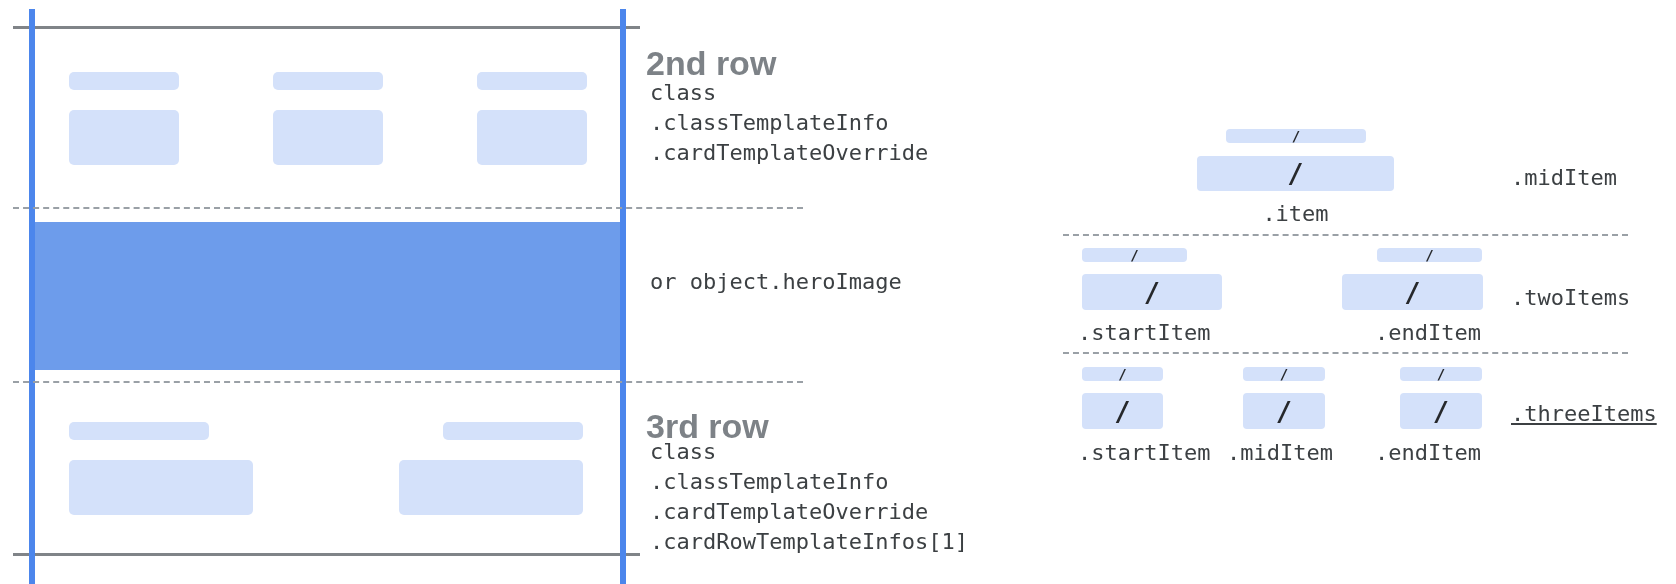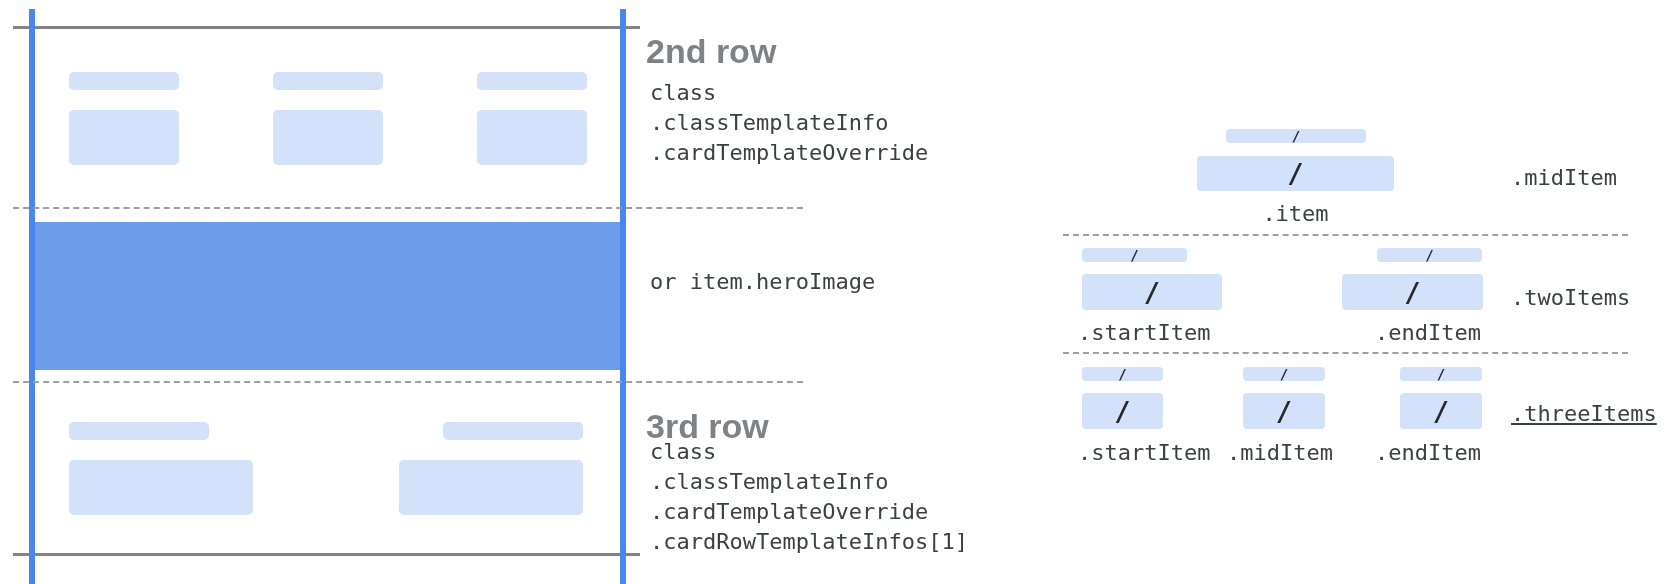--- a/index.html
+++ b/index.html
@@ -73,30 +73,30 @@
   <div class="abs ph" style="left:273px; top:72px;  width:110px; height:18px;"></div>
   <div class="abs ph" style="left:273px; top:110px; width:110px; height:55px;"></div>
   <div class="abs ph" style="left:477px; top:72px;  width:110px; height:18px;"></div>
   <div class="abs ph" style="left:477px; top:110px; width:110px; height:55px;"></div>
 
   <div class="abs ph" style="left:69px;  top:422px; width:140px; height:18px;"></div>
   <div class="abs ph" style="left:69px;  top:460px; width:184px; height:55px;"></div>
   <div class="abs ph" style="left:443px; top:422px; width:140px; height:18px;"></div>
   <div class="abs ph" style="left:399px; top:460px; width:184px; height:55px;"></div>
 
-  <div class="abs heading" style="left:646px; top:32px;">2nd row</div>
+  <div class="abs heading" style="left:646px; top:44px;">2nd row</div>
 
   <div class="abs code code-block" style="left:650px; top:78px;">
     <div>class</div>
     <div>.classTemplateInfo</div>
     <div>.cardTemplateOverride</div>
   </div>
 
   <div class="abs code hero-code" style="left:650px; top:267px;">
-    <div>or item.heroImage</div>
+    <div>or object.heroImage</div>
   </div>
 
   <div class="abs heading" style="left:646px; top:407px;">3rd row</div>
 
   <div class="abs code code-block" style="left:650px; top:437px;">
     <div>class</div>
     <div>.classTemplateInfo</div>
     <div>.cardTemplateOverride</div>
     <div>.cardRowTemplateInfos[1]</div>
   </div>

